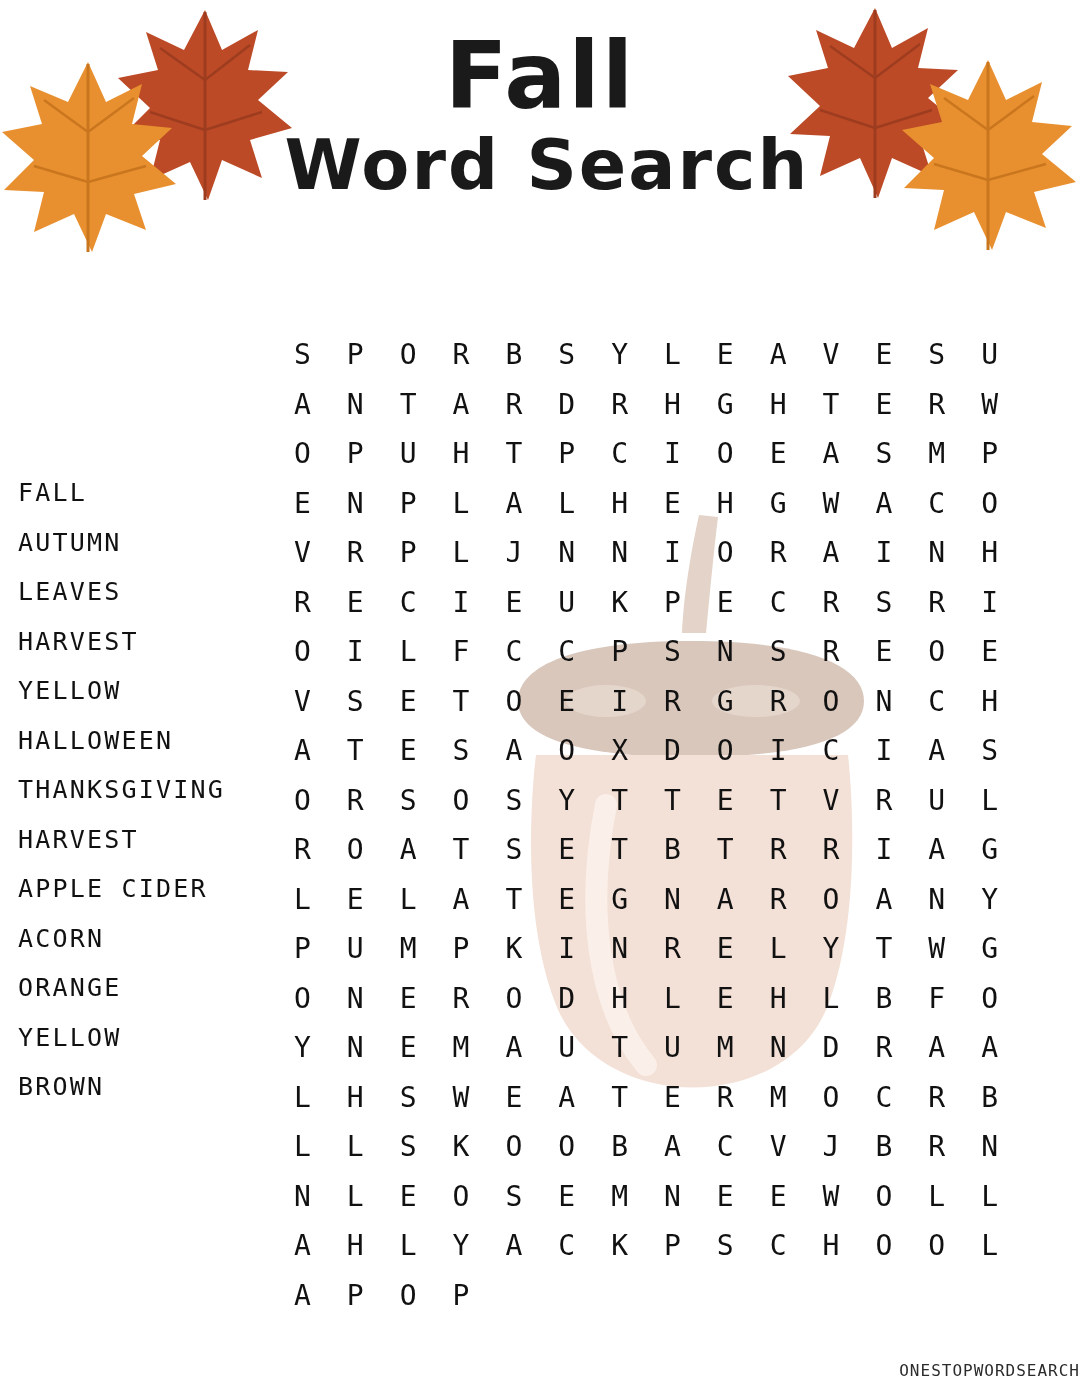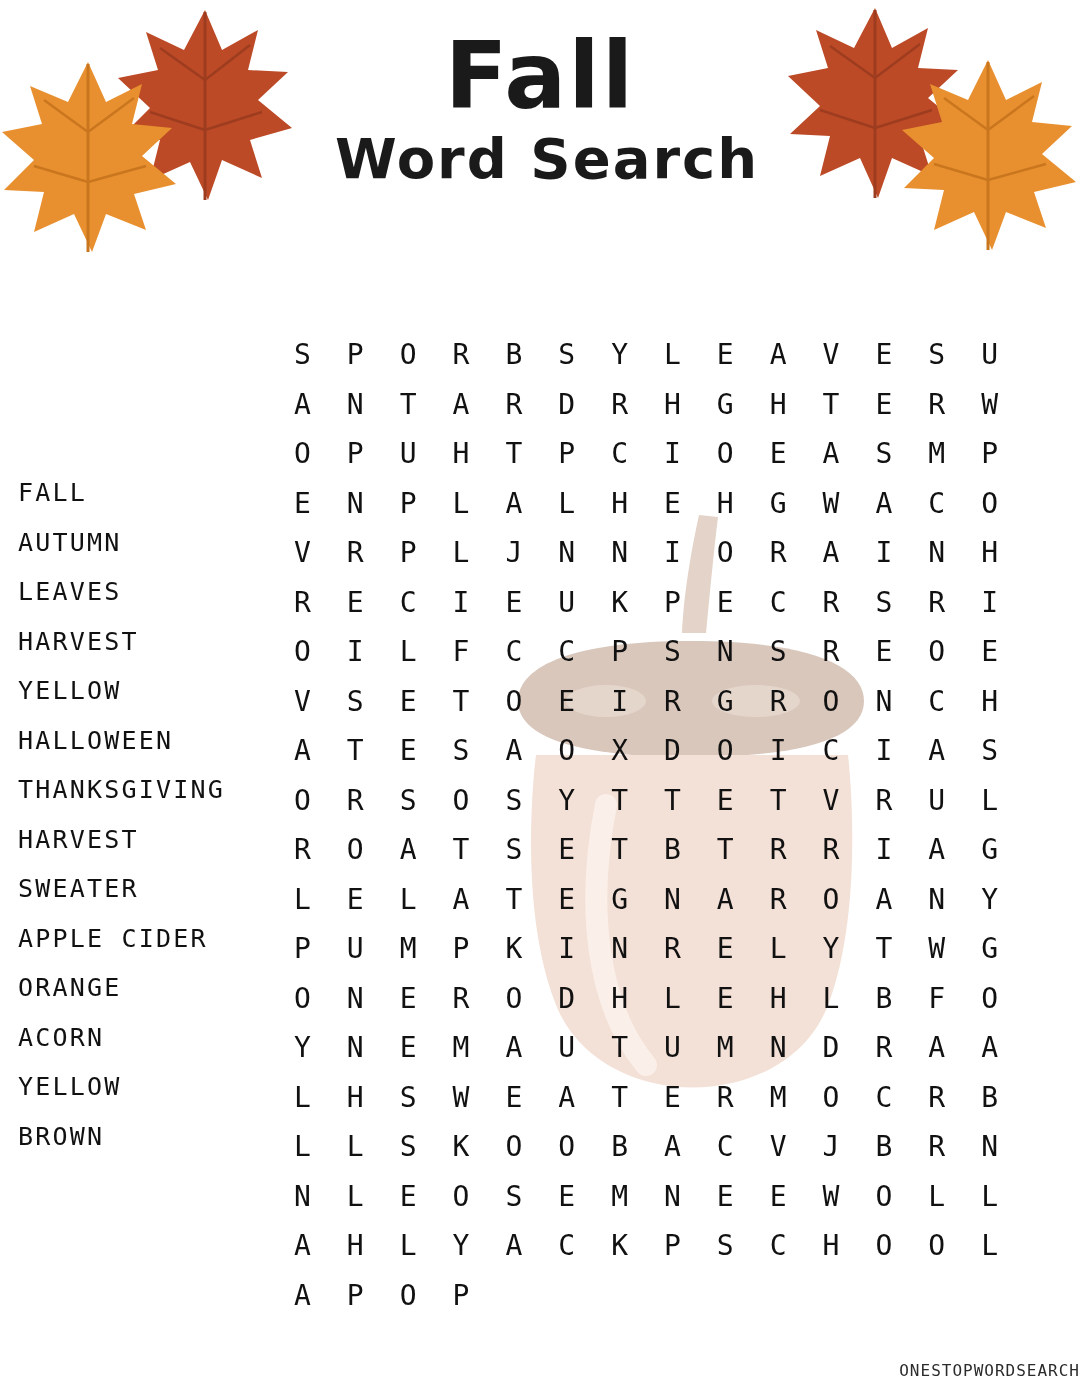--- a/index.html
+++ b/index.html
@@ -38,21 +38,21 @@
     font-family: "DejaVu Sans", sans-serif;
     font-weight: bold;
     color: #1a1a1a;
     line-height: 1.02;
     letter-spacing: 2px;
   }
   .title-line.one {
     font-size: 92px;
   }
   .title-line.two {
-    font-size: 56px;
+    font-size: 70px;
     margin-top: 6px;
     padding-left: 14px;
   }
 
   
   .word-list {
     position: absolute;
     left: 18px;
     top: 468px;
     width: 256px;
@@ -150,24 +150,23 @@
 
 <div class="word-list">
     <div class="word-item">FALL</div>
     <div class="word-item">AUTUMN</div>
     <div class="word-item">LEAVES</div>
     <div class="word-item">HARVEST</div>
     <div class="word-item">YELLOW</div>
     <div class="word-item">HALLOWEEN</div>
     <div class="word-item">THANKSGIVING</div>
     <div class="word-item">HARVEST</div>
-    <div class="word-item">SWEATER</div>
     <div class="word-item">APPLE CIDER</div>
+    <div class="word-item">ACORN</div>
     <div class="word-item">ORANGE</div>
-    <div class="word-item">ACORN</div>
     <div class="word-item">YELLOW</div>
     <div class="word-item">BROWN</div>
   </div>
 
 <div class="grid-wrap">
   <div class="acorn">
     <svg viewBox="0 0 470 700" width="470" height="700" aria-hidden="true">
       <path d="M243 10 C236 42 228 86 226 128 L250 128 C254 86 258 44 262 12 Z" fill="#E3D3C8"></path>
       <path d="M62 196 C62 160 120 136 235 136 C350 136 408 160 408 196 C408 232 350 252 235 252 C120 252 62 232 62 196 Z" fill="#D9C7BC"></path>
       <path d="M80 250 C80 250 60 400 100 500 C144 610 330 610 372 500 C410 400 392 250 392 250 Z" fill="#F3E1D7"></path>

